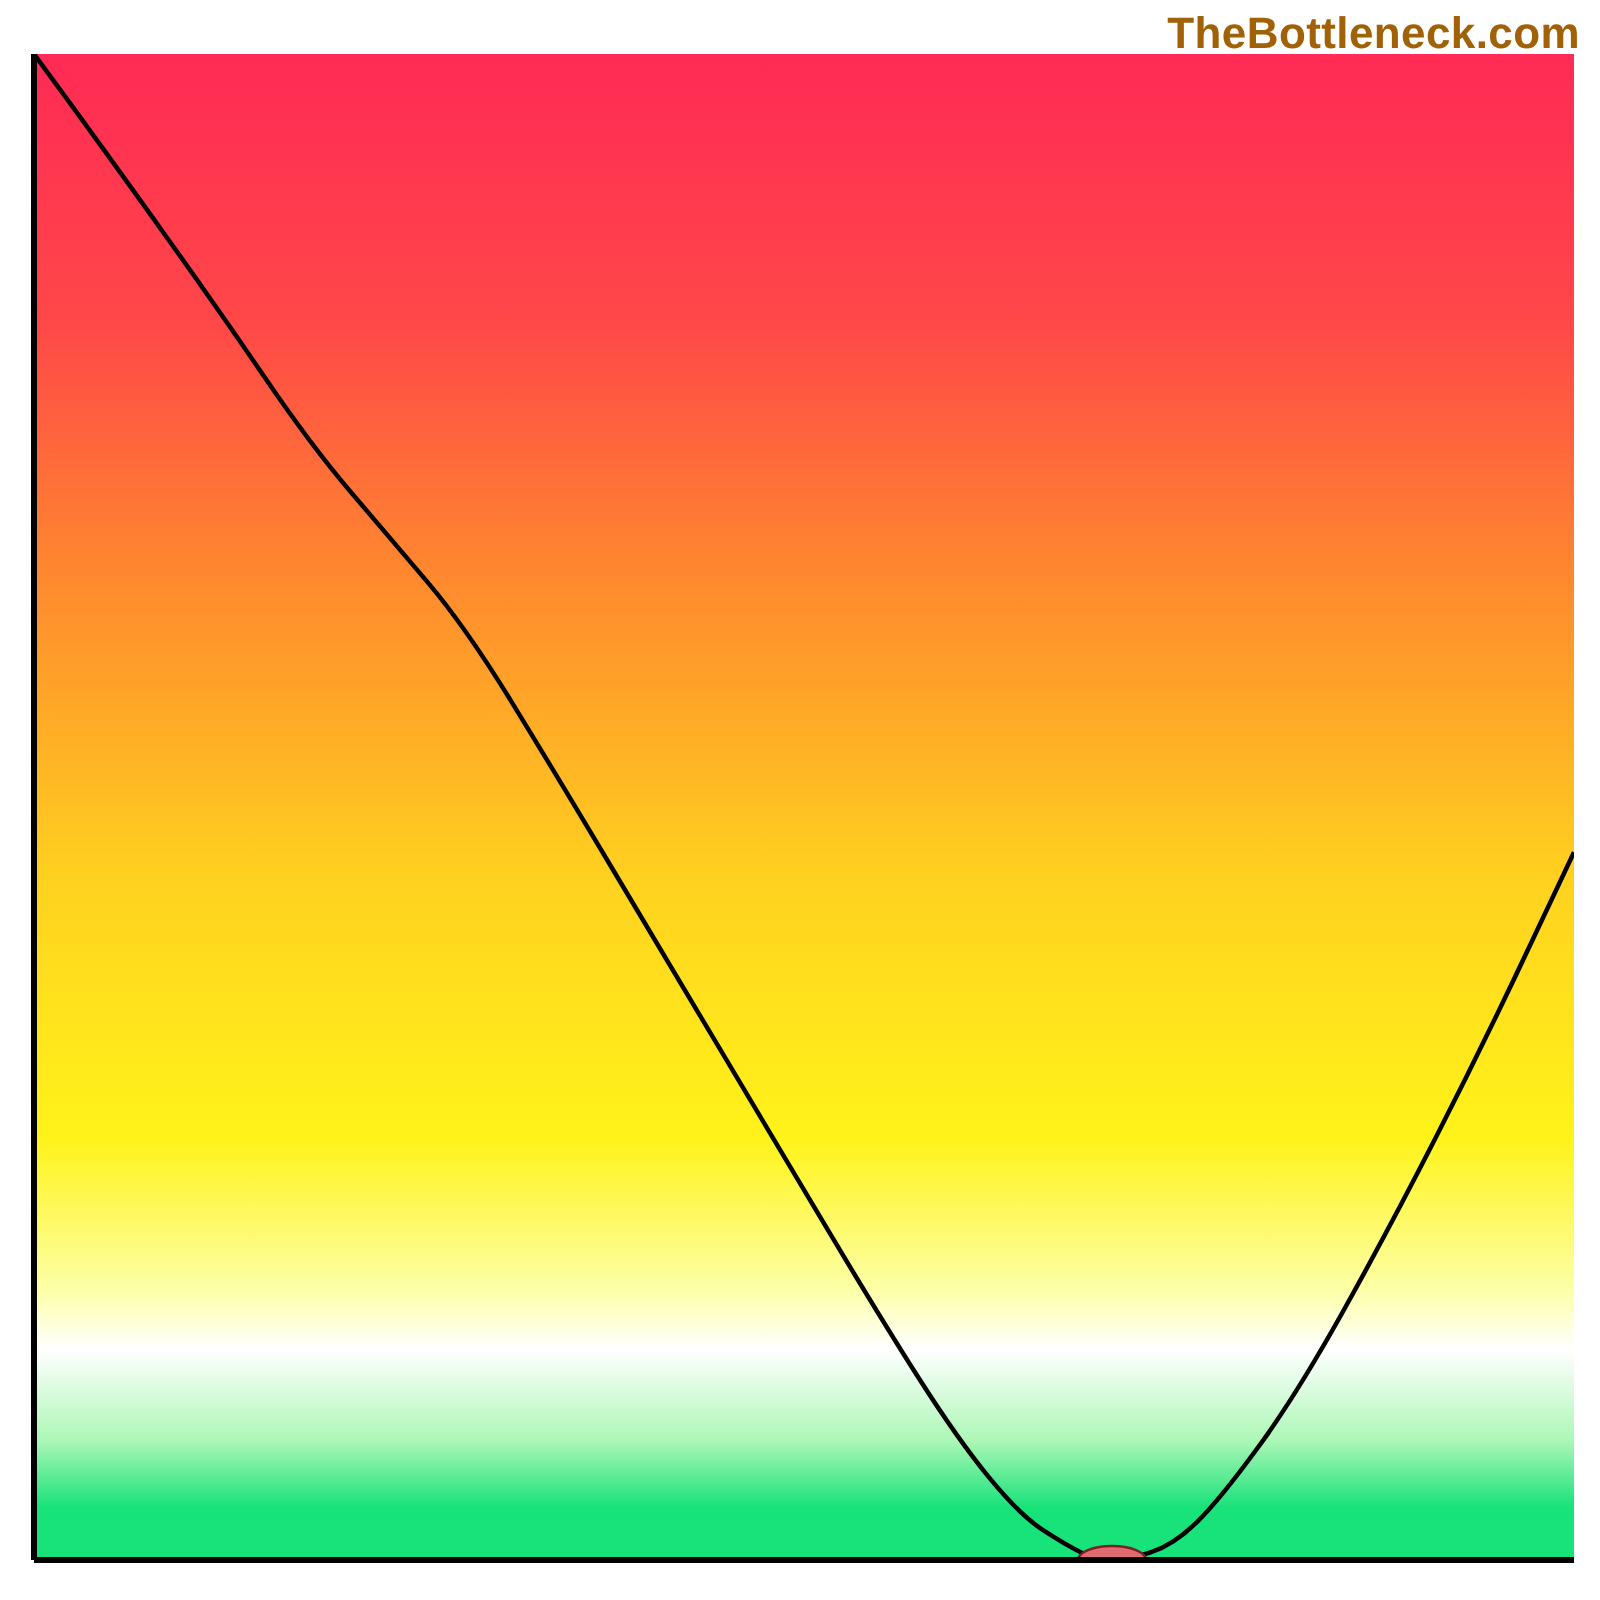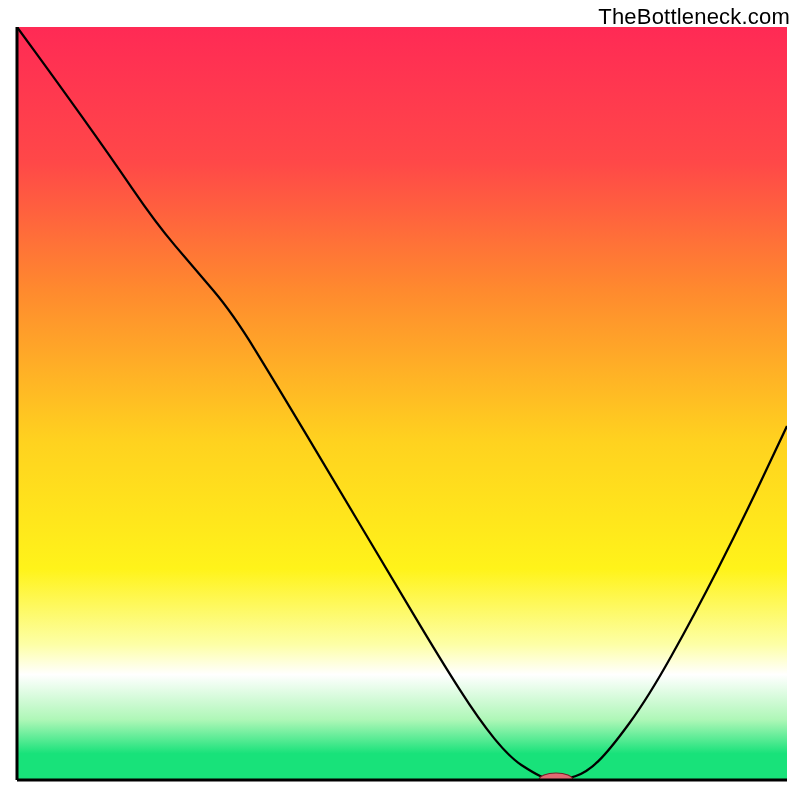--- a/index.html
+++ b/index.html
@@ -22,22 +22,22 @@
     top: 0;
     width: 800px;
     height: 800px;
     display: block;
   }
   .watermark {
     position: absolute;
     top: 4px;
     right: 10px;
     font-size: 22px;
-    font-weight: 400;
-    color: #000000;
+    font-weight: 700;
+    color: #a16207;
     letter-spacing: 0.2px;
     user-select: none;
   }
 </style>
 </head>
 <body>
 
 <div class="chart-container">
 
   <svg class="plot" viewBox="0 0 800 800" preserveAspectRatio="none">

